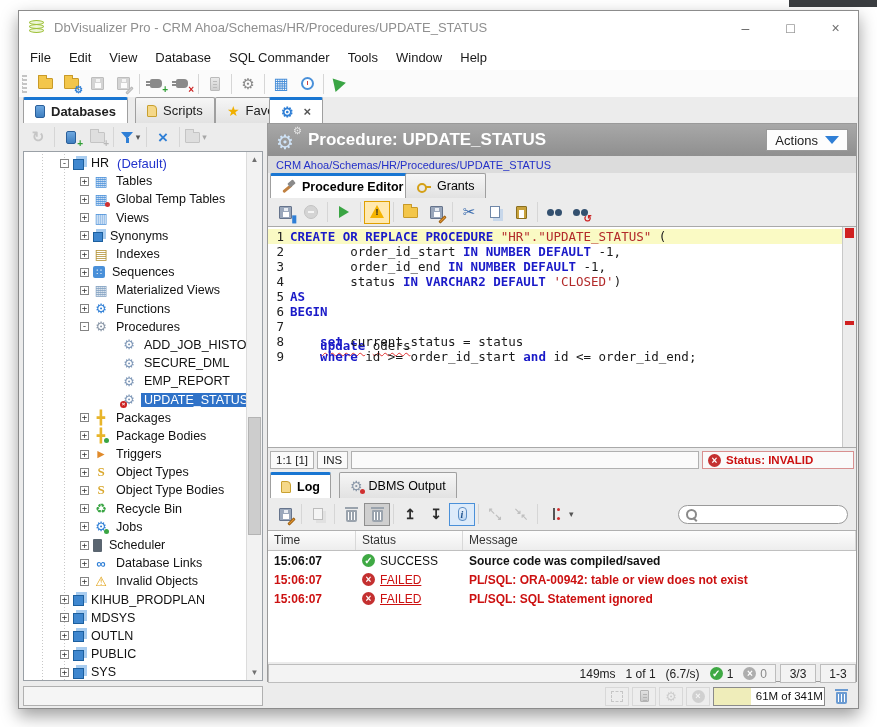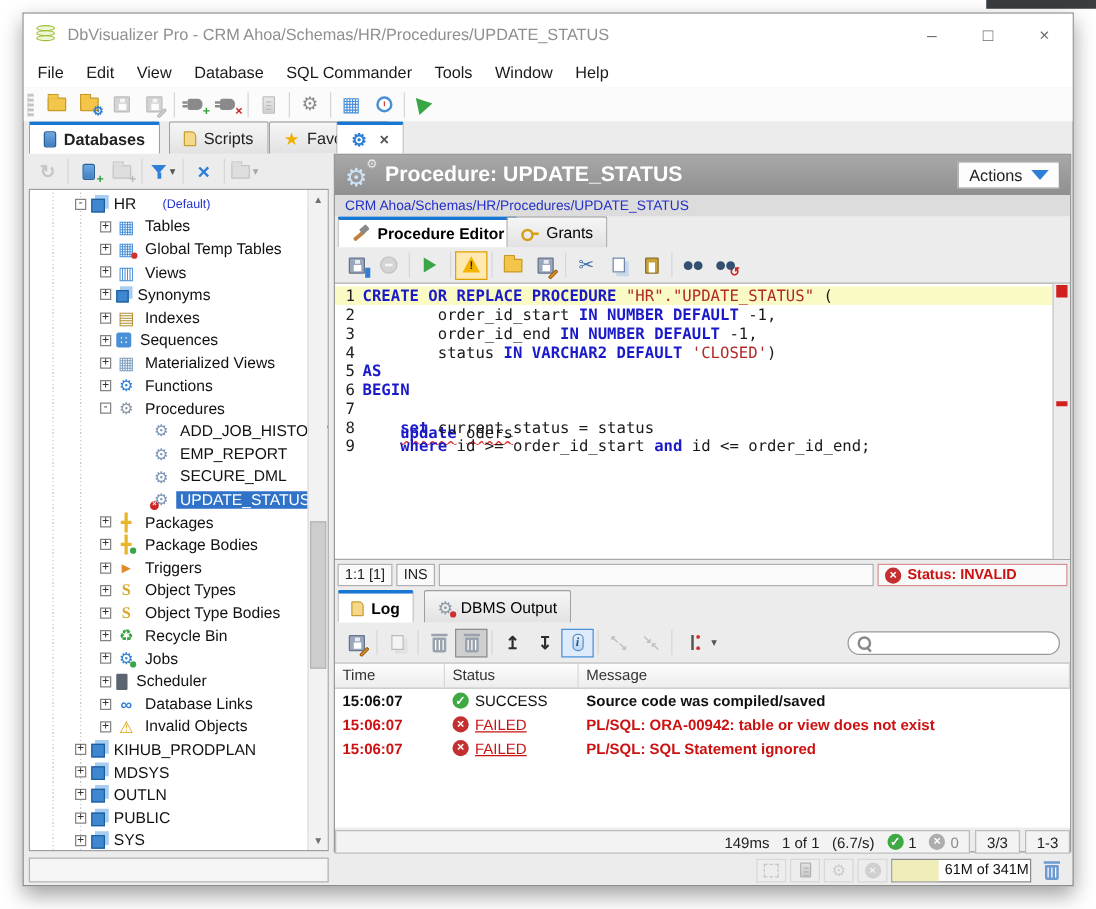--- a/index.html
+++ b/index.html
@@ -132,21 +132,21 @@
   .tree-inner { position:absolute; left:0; top:2px; right:16px; bottom:0;
      background:
        repeating-linear-gradient(180deg,#c8c8c8 0 1px,transparent 1px 3px) 18px 0/1px 100% no-repeat,
        repeating-linear-gradient(180deg,#c8c8c8 0 1px,transparent 1px 3px) 40px 0/1px 100% no-repeat; }
   .trow { height:18.2px; display:flex; align-items:center; white-space:nowrap; }
   .texp { width:9px; height:9px; border:1px solid #848484; background:#fff; font-size:9px; line-height:7px;
           text-align:center; color:#333; margin-right:4px; flex:none; font-family:"DejaVu Sans Mono",monospace; }
   .ticon { position:relative; width:16px; height:15px; margin-right:4px; flex:none; display:flex; align-items:center; justify-content:center; }
   .tlabel { font-size:12.5px; color:#111; padding:0 3px; }
   .tlabel.sel { background:#2f72c8; color:#fff; }
-  .tsuffix { font-size:10px; color:#2233cc; margin-left:18px; }
+  .tsuffix { font-size:13px; color:#2233cc; margin-left:5px; }
   
   .ti-schema { width:11px; height:11px; background:#3f87cf; border:1px solid #1c5f9e; box-shadow:3px -3px 0 0 #a9cdf0; margin-top:2px; }
   .ti-table::before { content:"▦"; color:#4a90d9; font-size:14px; }
   .ti-table-temp::before { content:"▦"; color:#4a90d9; font-size:14px; }
   .ti-table-temp::after { content:""; position:absolute; right:-1px; bottom:0; width:5px; height:5px; border-radius:50%; background:#d03030; }
   .ti-view::before { content:"▥"; color:#4a90d9; font-size:14px; }
   .ti-synonym { width:10px; height:10px; background:#3f87cf; border:1px solid #1c5f9e; box-shadow:3px -3px 0 0 #a9cdf0; margin-top:2px; }
   .ti-index::before { content:"▤"; color:#b08f30; font-size:14px; }
   .ti-sequence { width:12px; height:12px; background:#4a90d9; border-radius:2px; color:#fff; font-size:9px; }
   .ti-sequence::before { content:"∷"; }
@@ -444,26 +444,26 @@
             <span class="tlabel">Procedures</span>
           </div>
           <div class="trow" style="padding-left: 84px;">
             <span style="width: 13px; flex: 0 0 auto;"></span>
             <span class="ticon ti-procedure-leaf"></span>
             <span class="tlabel">ADD_JOB_HISTORY</span>
           </div>
           <div class="trow" style="padding-left: 84px;">
             <span style="width: 13px; flex: 0 0 auto;"></span>
             <span class="ticon ti-procedure-leaf"></span>
-            <span class="tlabel">EMP_REPORT</span>
+            <span class="tlabel">SECURE_DML</span>
           </div>
           <div class="trow" style="padding-left: 84px;">
             <span style="width: 13px; flex: 0 0 auto;"></span>
             <span class="ticon ti-procedure-leaf"></span>
-            <span class="tlabel">SECURE_DML</span>
+            <span class="tlabel">EMP_REPORT</span>
           </div>
           <div class="trow" style="padding-left: 84px;">
             <span style="width: 13px; flex: 0 0 auto;"></span>
             <span class="ticon ti-procedure-error"></span>
             <span class="tlabel sel">UPDATE_STATUS</span>
           </div>
           <div class="trow" style="padding-left: 56px;">
             <span class="texp">+</span>
             <span class="ticon ti-package"></span>
             <span class="tlabel">Packages</span>

